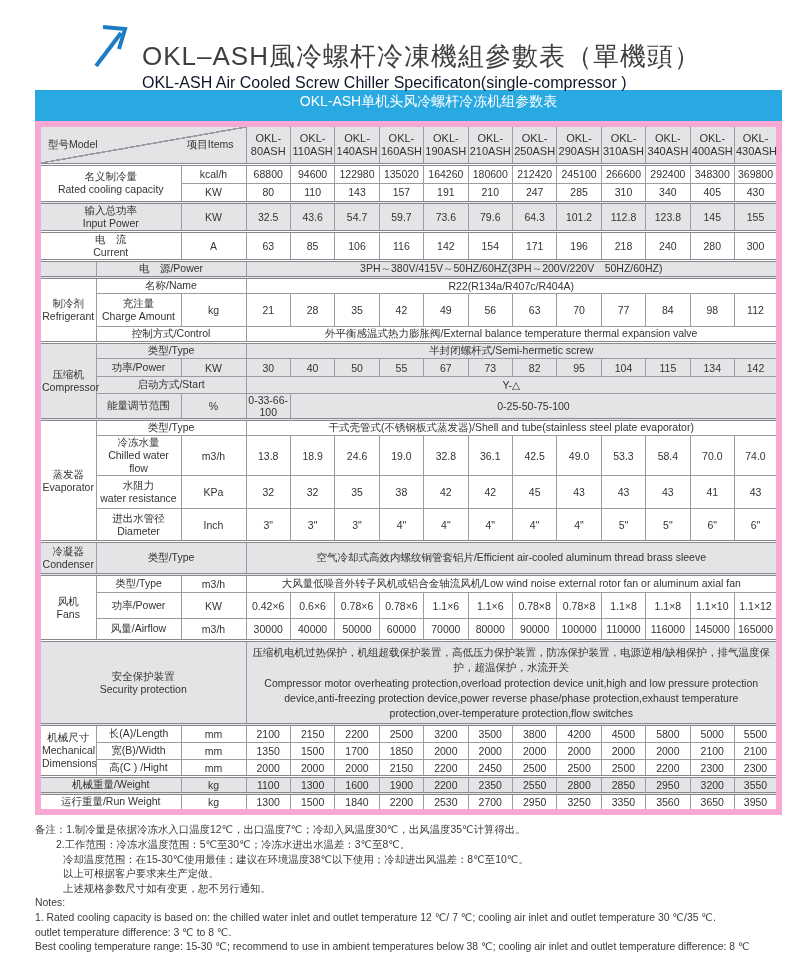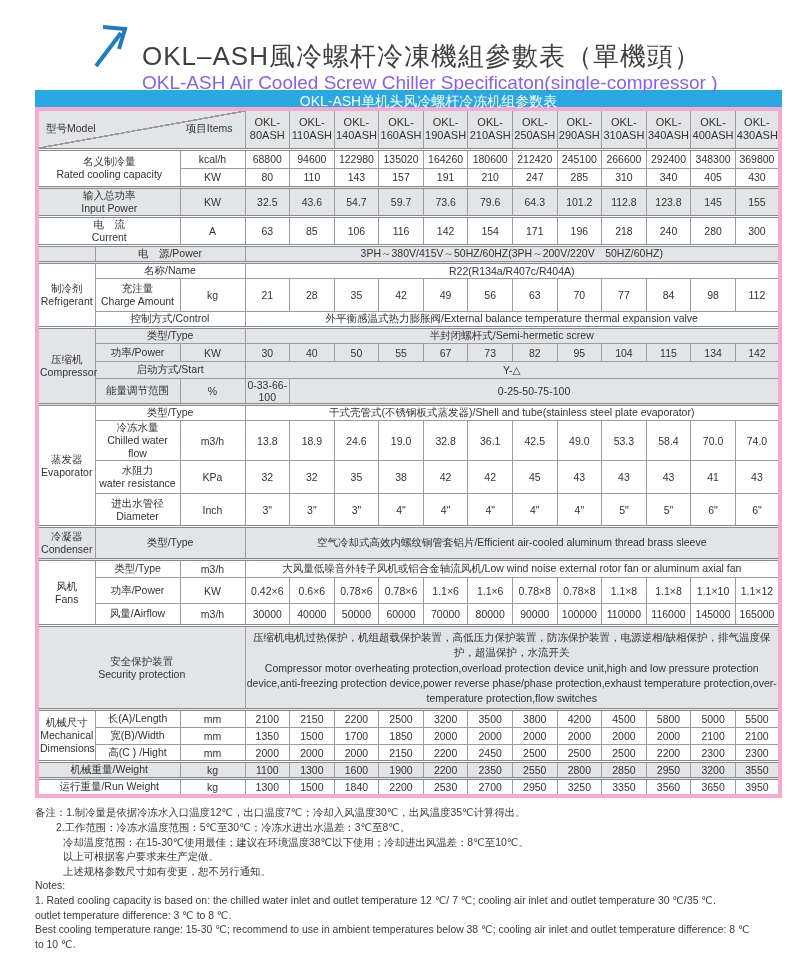--- a/index.html
+++ b/index.html
@@ -6,38 +6,38 @@
   html,body { margin:0; padding:0; }
   body {
     width:790px; height:956px; background:#ffffff; overflow:hidden;
     font-family:"Liberation Sans","DejaVu Sans",sans-serif; color:#3a3a3a;
   }
   
   .page-header { display:flex; align-items:flex-start; padding:12px 0 0 90px; height:74px; }
   .logo { width:48px; height:52px; margin-top:6px; flex:0 0 auto; }
   .titles { margin-left:4px; }
   .title-cn { font-size:26px; letter-spacing:1px; color:#3f3f3f; line-height:32px; white-space:nowrap;margin-top:28px; }
-  .title-en { font-size:19px; color:#8b5cf6; line-height:22px; white-space:nowrap; }
+  .title-en { font-size:16px; color:#0f172a; line-height:22px; white-space:nowrap; }
 
   
   .banner {
-    margin:16px 0 0 35px; width:747px; height:17px; line-height:23px;
+    margin:16px 0 0 35px; width:747px; height:31px; line-height:23px;
     background:#29a9e1; color:#ffffff; text-align:center; font-size:14px;padding-left:40px;
   }
 
   
   table.spec {
     margin-left:35px; width:747px; border-collapse:collapse; table-layout:fixed;
     font-size:10.5px; color:#333;
   }
   table.spec td { border:1px solid #9b9ba1; text-align:center; vertical-align:middle; padding:0 1px; }
   tr.gray td { background:#e3e4e6; }
   td.light { background:#edeef0; }
   tr.sec td { border-top:3px double #88888e; }
-  table.spec { border:4px solid #f9a8d4; }
+  table.spec { border:6px solid #f9a8d4; }
 
   .h40{height:40px}.h19{height:19px}.h16{height:16px}.h17{height:17px}.h18{height:18px}
   .h22{height:22px}.h26{height:26px}.h28{height:28px}.h33{height:33px}.h84{height:84px}
 
   td.diag { position:relative; }
   td.diag::after {
     content:""; position:absolute; inset:0; pointer-events:none;
     background:linear-gradient(to bottom right,
       transparent calc(50% - 0.8px), #9b9ba1 calc(50% - 0.8px),
       #9b9ba1 calc(50% + 0.8px), transparent calc(50% + 0.8px));

